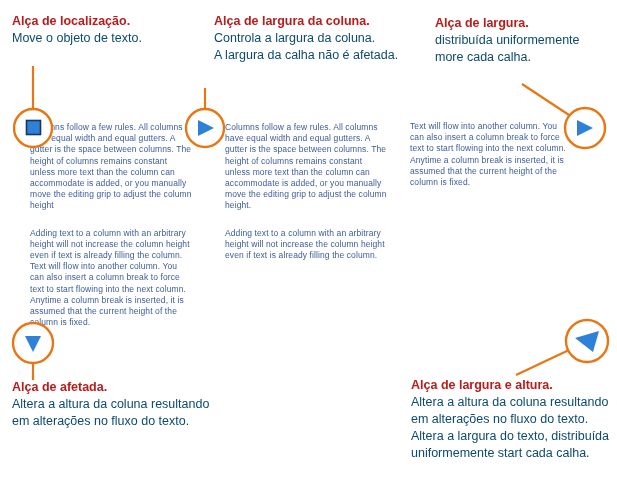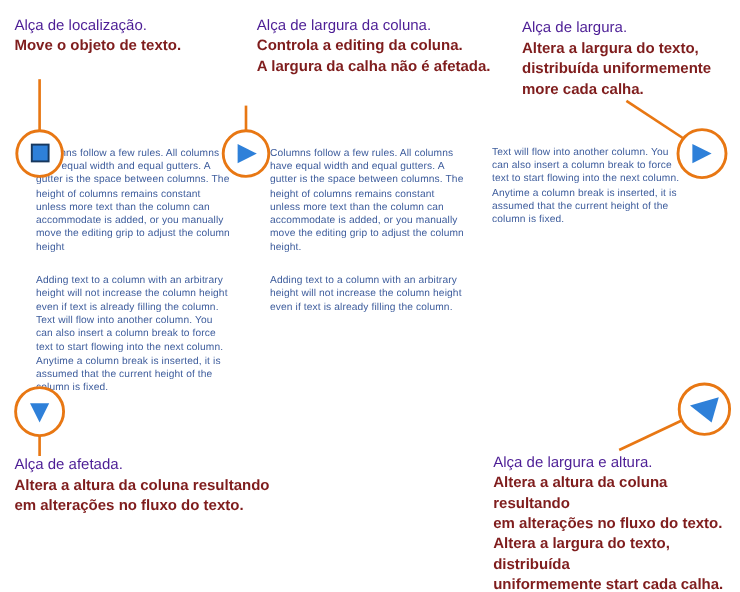--- a/index.html
+++ b/index.html
@@ -4,22 +4,22 @@
 <style>
   html,body{margin:0;padding:0;background:#ffffff;}
   #figure{
     position:relative;
     width:617px;height:493px;
     background:#ffffff;
     font-family:"Liberation Sans", sans-serif;
     overflow:hidden;
   }
   .callout{position:absolute;line-height:17px;font-size:12.5px;}
-  .callout .title{font-weight:normal;color:#4c1d95;}
-  .callout .line{font-weight:bold;color:#7f1d1d;}
+  .callout .title{font-weight:bold;color:#b91c1c;}
+  .callout .line{font-weight:normal;color:#0c4a6e;}
   .textcol{
     position:absolute;
     font-size:8.5px;
     line-height:11.2px;
     color:#3d5c9c;
     letter-spacing:0.1px;
     filter:blur(0.3px);
   }
   .textcol p{margin:0 0 16px 0;white-space:pre-line;}
   svg.overlay{position:absolute;left:0;top:0;z-index:5;}
@@ -96,27 +96,26 @@
     <polygon points="575,338 599,331 593,352" class="grip-fill"></polygon>
   </svg>
 
   <div class="callout" style="left:12px;top:13px;">
     <div class="title">Alça de localização.</div>
     <div class="line">Move o objeto de texto.</div>
   </div>
 
   <div class="callout" style="left:177px;top:13px;margin-left:37px;">
     <div class="title">Alça de largura da coluna.</div>
-    <div class="line">Controla a editing da coluna.</div>
+    <div class="line">Controla a largura da coluna.</div>
     <div class="line">A largura da calha não é afetada.</div>
   </div>
 
   <div class="callout" style="left:435px;top:15px;">
     <div class="title">Alça de largura.</div>
-    <div class="line">Altera a largura do texto,</div>
     <div class="line">distribuída uniformemente</div>
     <div class="line">more cada calha.</div>
   </div>
 
   <div class="callout" style="left:12px;top:379px;">
     <div class="title">Alça de afetada.</div>
     <div class="line">Altera a altura da coluna resultando</div>
     <div class="line">em alterações no fluxo do texto.</div>
   </div>
 

